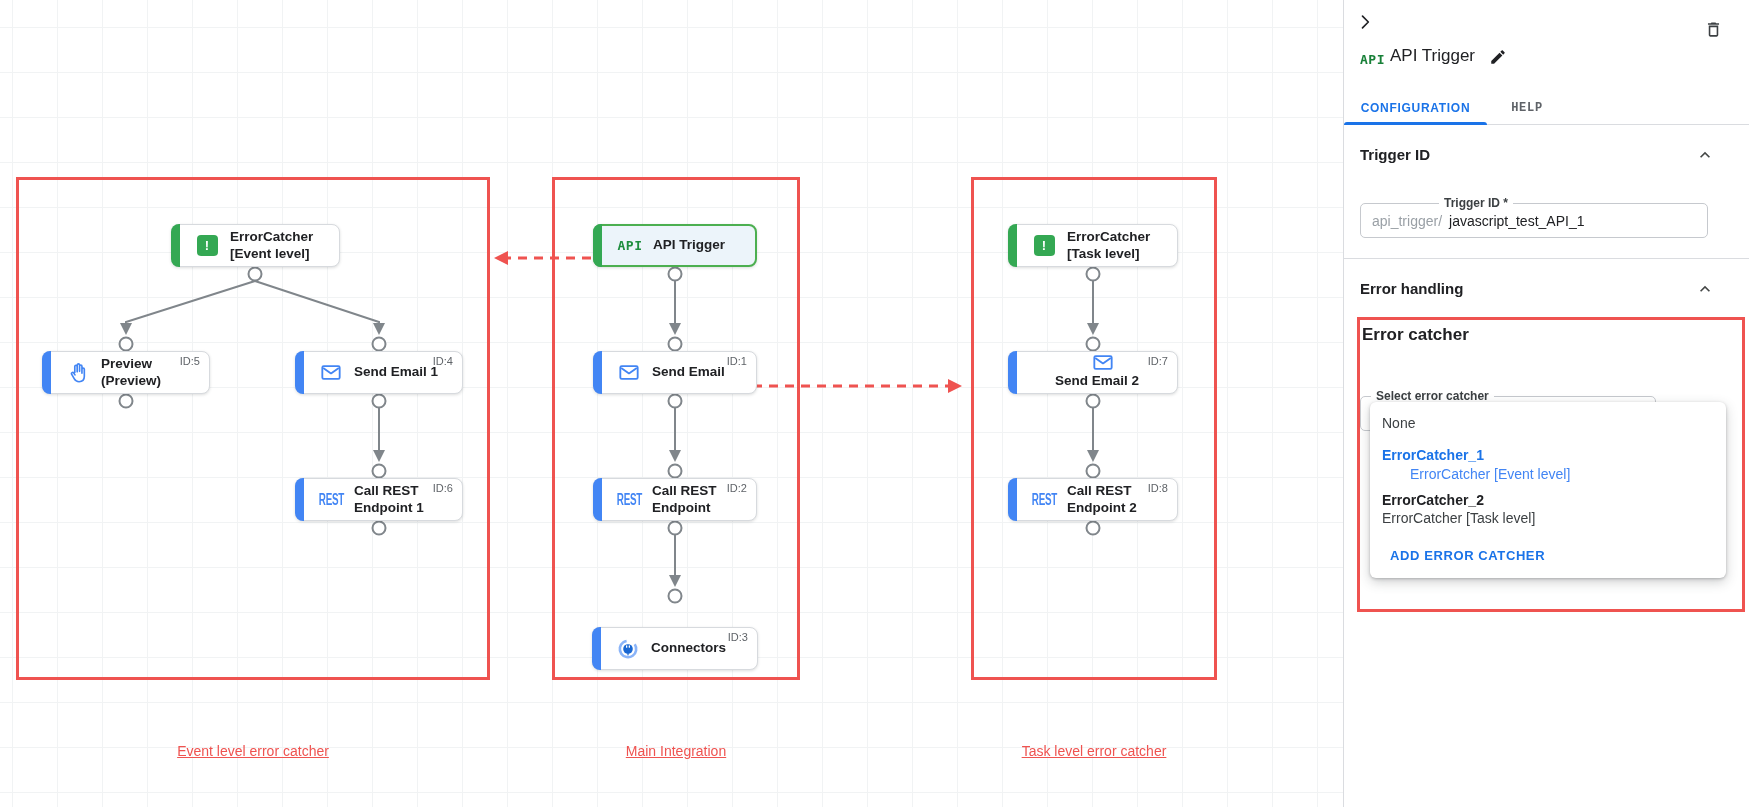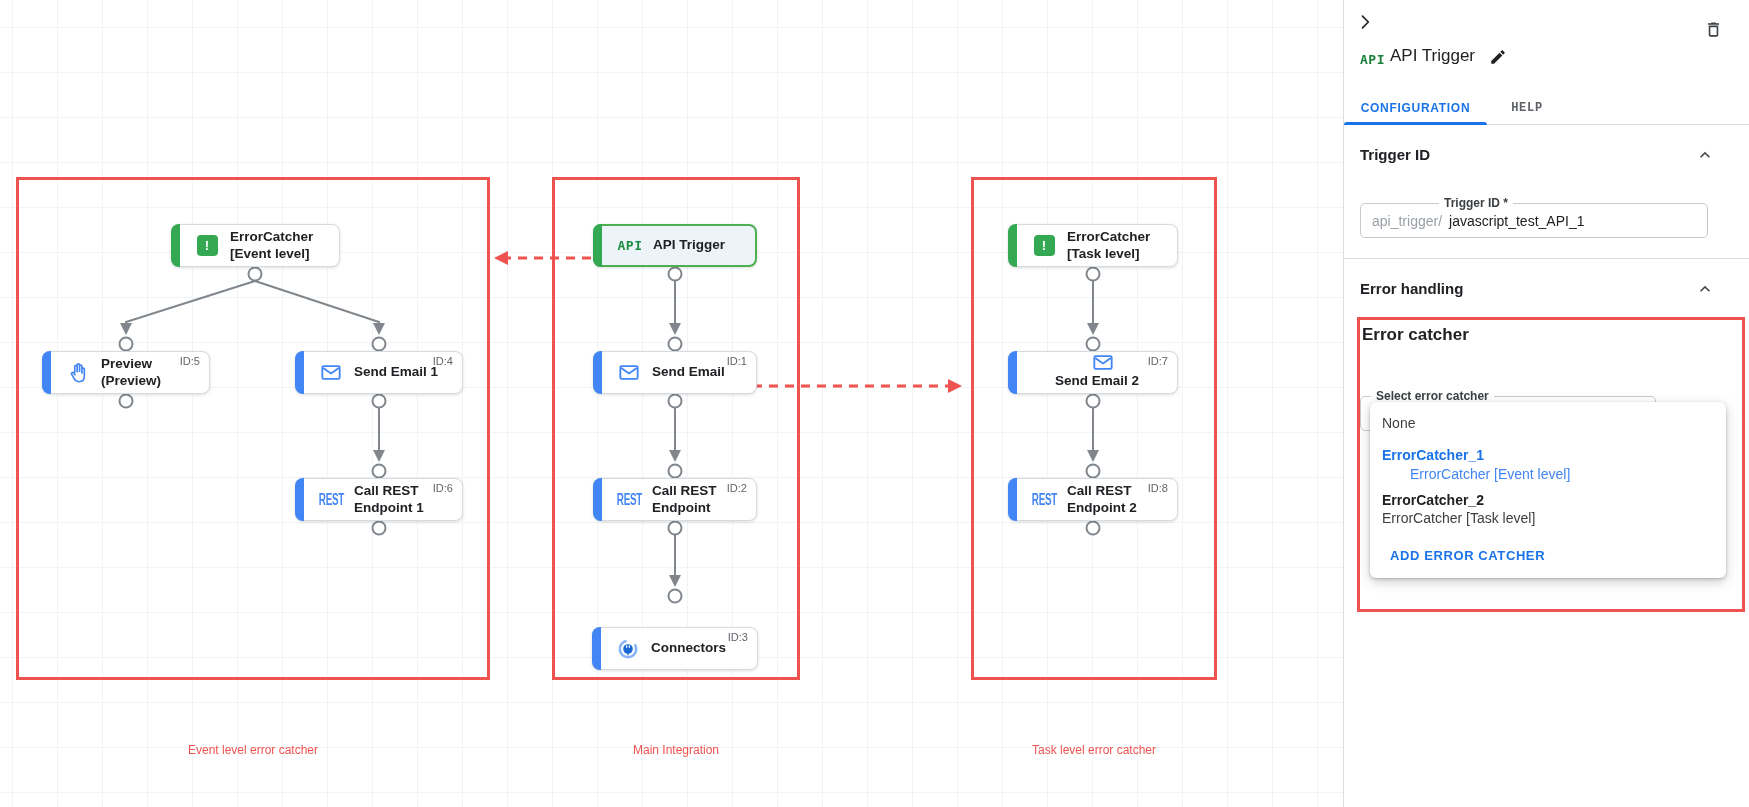--- a/index.html
+++ b/index.html
@@ -5,21 +5,21 @@
   html,body{margin:0;padding:0;background:#fff;font-family:"Liberation Sans",sans-serif;}
   .screen{position:relative;width:1749px;height:807px;overflow:hidden;background:#fff;}
 
   
   .canvas{position:absolute;left:0;top:0;width:1343px;height:807px;background-color:#fff;
     background-image:linear-gradient(to right,#f1f3f4 1px,transparent 1px),
                      linear-gradient(to bottom,#f1f3f4 1px,transparent 1px);
     background-size:45px 45px;background-position:12px 27px;}
   svg.wires{position:absolute;left:0;top:0;}
   .grp{position:absolute;border:3px solid #ef5350;}
-  .grp-label{position:absolute;color:#ef5350;font-size:12px;white-space:nowrap;transform:translateX(-50%);}
+  .grp-label{position:absolute;color:#ef5350;font-size:14px;white-space:nowrap;transform:translateX(-50%);text-decoration:underline;}
 
   .node{position:absolute;background:#fff;border:1px solid #d7dade;border-radius:8px;
     box-shadow:0 1px 3px rgba(60,64,67,.18);display:flex;align-items:center;box-sizing:border-box;}
   .node::before{content:"";position:absolute;left:-1px;top:-1px;bottom:-1px;width:9px;border-radius:8px 0 0 8px;background:#4285f4;}
   .node.green::before{background:#34a853;}
   .node.trigger{background:#ecf4fa;border:2px solid #4caf50;}
   .node.trigger::before{left:-2px;top:-2px;bottom:-2px;background:#34a853;}
   .nicon{margin-left:20px;width:30px;flex:none;display:flex;align-items:center;justify-content:center;}
   .nlabel{margin-left:8px;font-size:13.5px;font-weight:bold;color:#202124;line-height:1.2;}
   .nlabel span{display:block;white-space:nowrap;}

